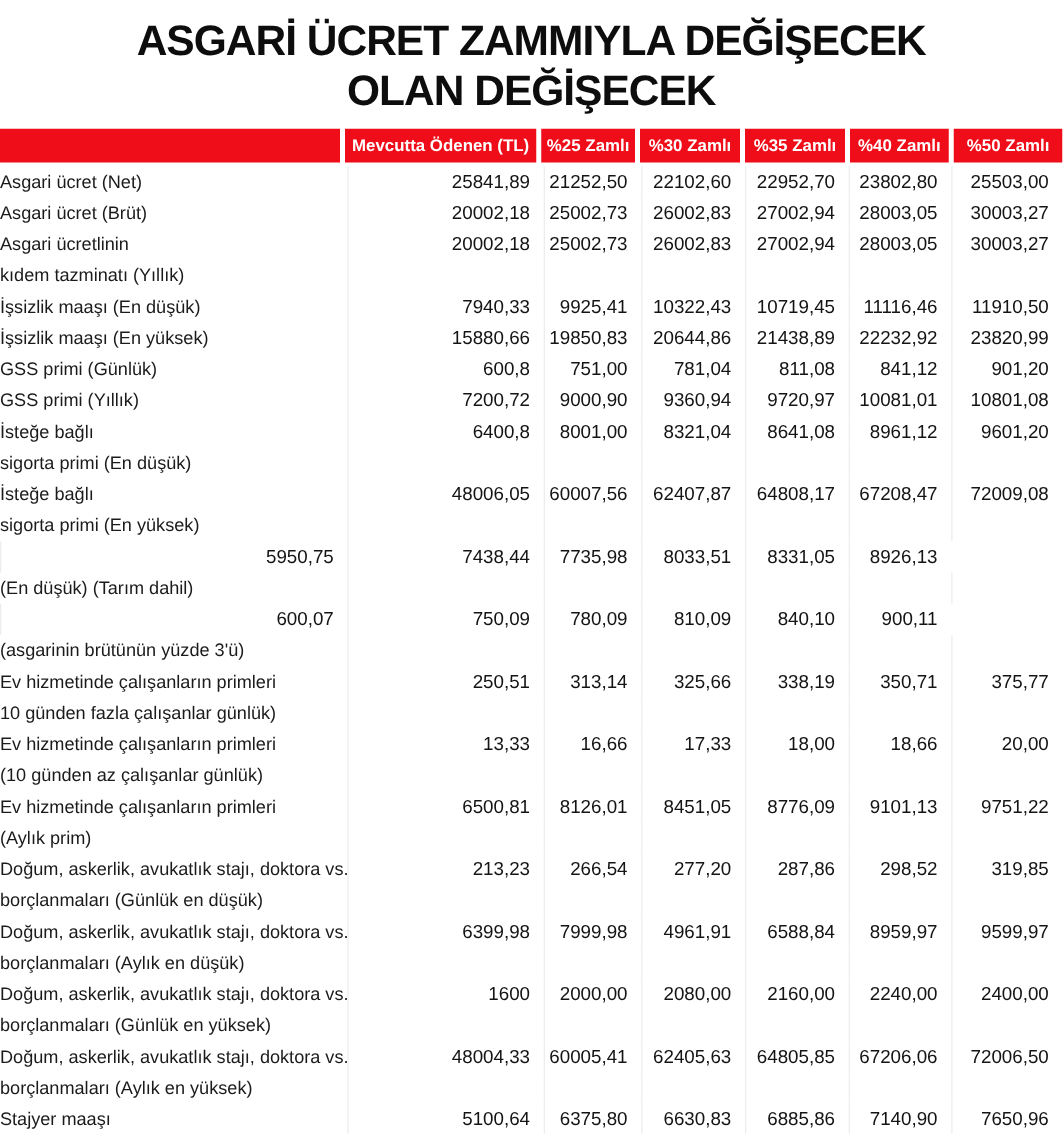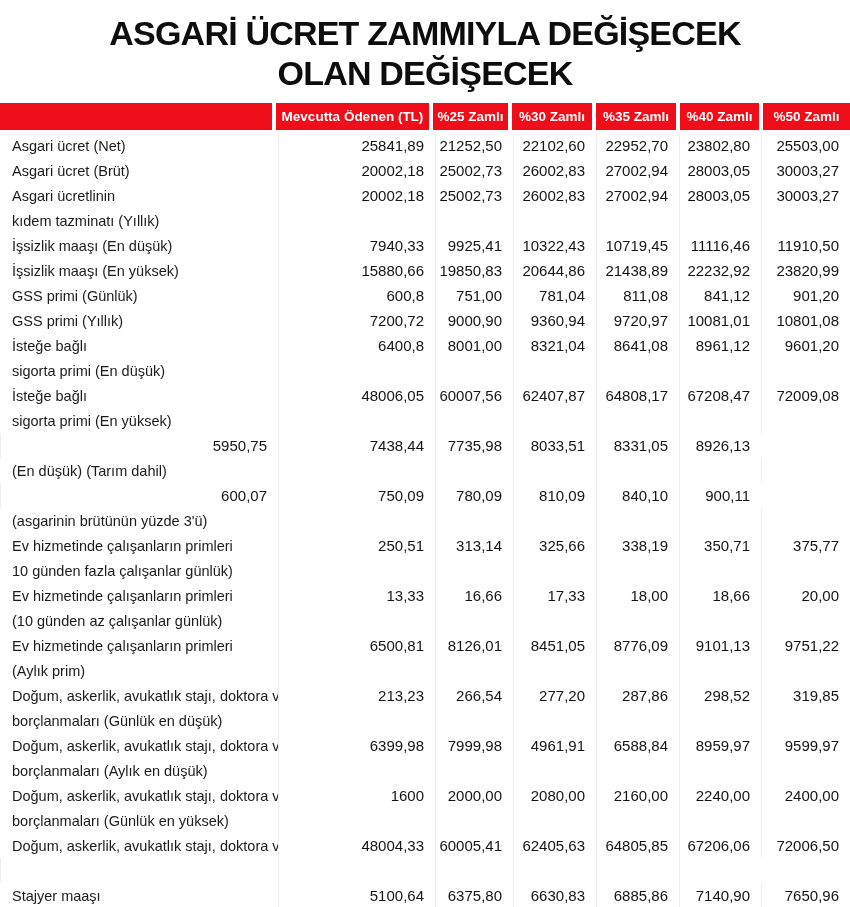--- a/index.html
+++ b/index.html
@@ -47,21 +47,21 @@
     align-items:center;
   }
   .cell{
     box-sizing:border-box;
     white-space:nowrap;
     overflow:hidden;
     height:100%;
     display:flex;align-items:center;
   }
   .cell.label{
-    padding-left:12px;
+    padding-left:0;
     font-size:14.5px;
     color:#1b1b1b;
   }
   .cell.num{
     justify-content:flex-end;
     padding-right:11px;
     font-size:15px;
     color:#141414;
     border-left:1px solid #eeecec;
     font-variant-numeric:tabular-nums;
@@ -339,20 +339,21 @@
     <div class="trow">
       <div class="cell label">Doğum, askerlik, avukatlık stajı, doktora vs...</div>
       <div class="cell num">48004,33</div>
       <div class="cell num">60005,41</div>
       <div class="cell num">62405,63</div>
       <div class="cell num">64805,85</div>
       <div class="cell num">67206,06</div>
       <div class="cell num">72006,50</div>
     </div>
     <div class="trow">
+      <div class="cell label">borçlanmaları (Aylık en yüksek)</div>
       <div class="cell num"></div>
       <div class="cell num"></div>
       <div class="cell num"></div>
       <div class="cell num"></div>
       <div class="cell num"></div>
       <div class="cell num"></div>
     </div>
     <div class="trow">
       <div class="cell label">Stajyer maaşı</div>
       <div class="cell num">5100,64</div>

